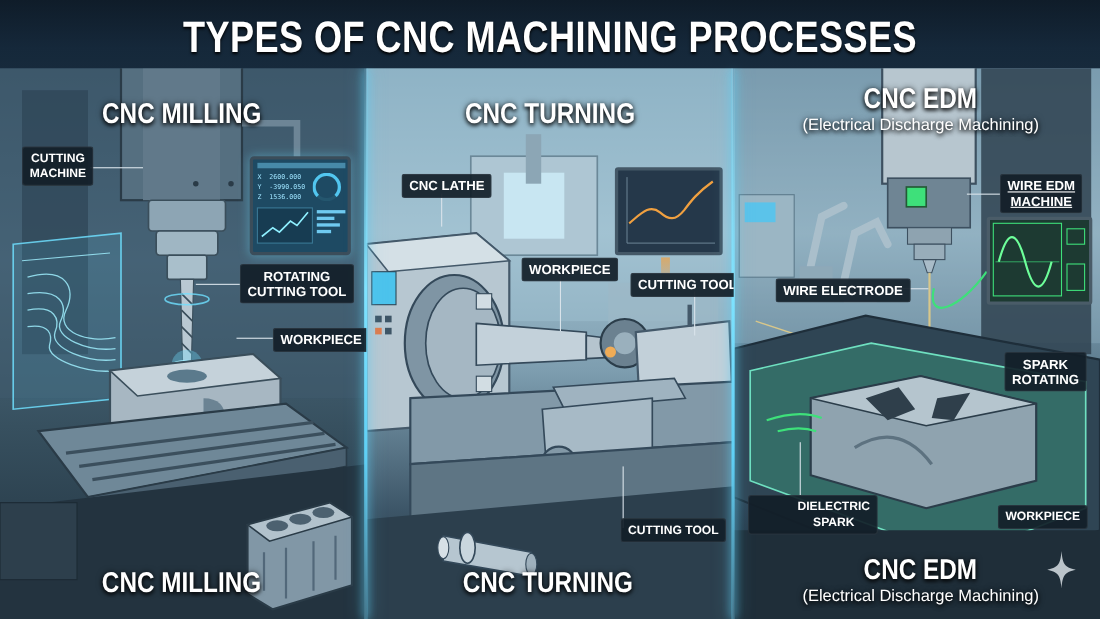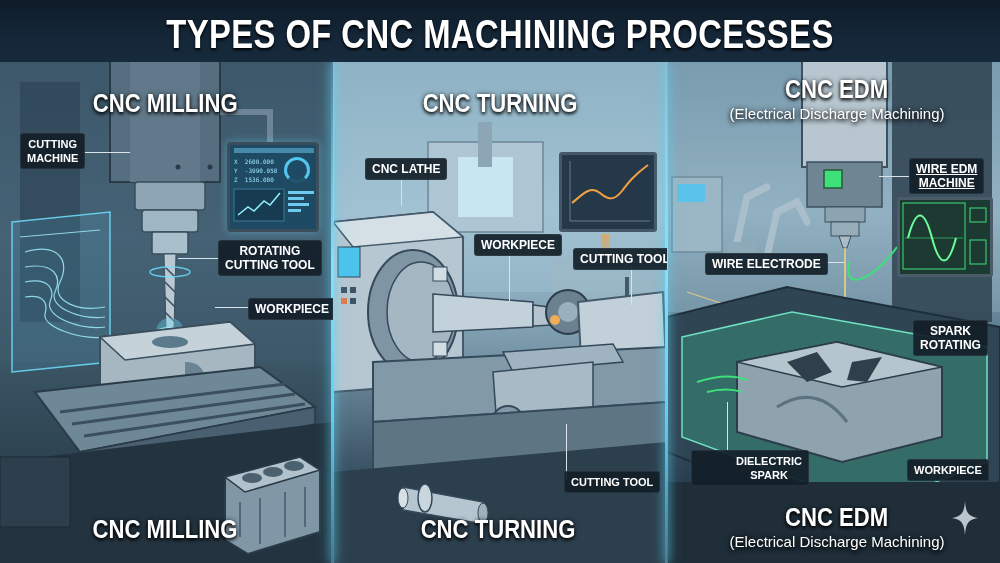--- a/index.html
+++ b/index.html
@@ -299,21 +299,21 @@
     <div class="callout" style="left:38px;top:191px;">
       <span>WIRE ELECTRODE</span>
     </div>
     <div class="leader" style="left:141px;top:200px;width:36px;height:1px;"></div>
 
     <div class="callout" style="left:246px;top:226px;margin-top:32px;">
       <span>SPARK</span><br>
       <span>ROTATING</span>
     </div>
 
-    <div class="callout" style="left:24px;top:388px;font-size:11px;padding-left:44px;">
+    <div class="callout" style="left:13px;top:388px;font-size:11px;padding-left:44px;">
       <span>DIELECTRIC</span><br>
       <span>SPARK</span>
     </div>
     <div class="leader" style="left:60px;top:340px;width:1px;height:48px;"></div>
 
     <div class="callout" style="left:240px;top:397px;font-size:11px;">
       <span>WORKPIECE</span>
     </div>
 
     <div class="sec-title" style="left:60px;top:440px;width:220px;">

